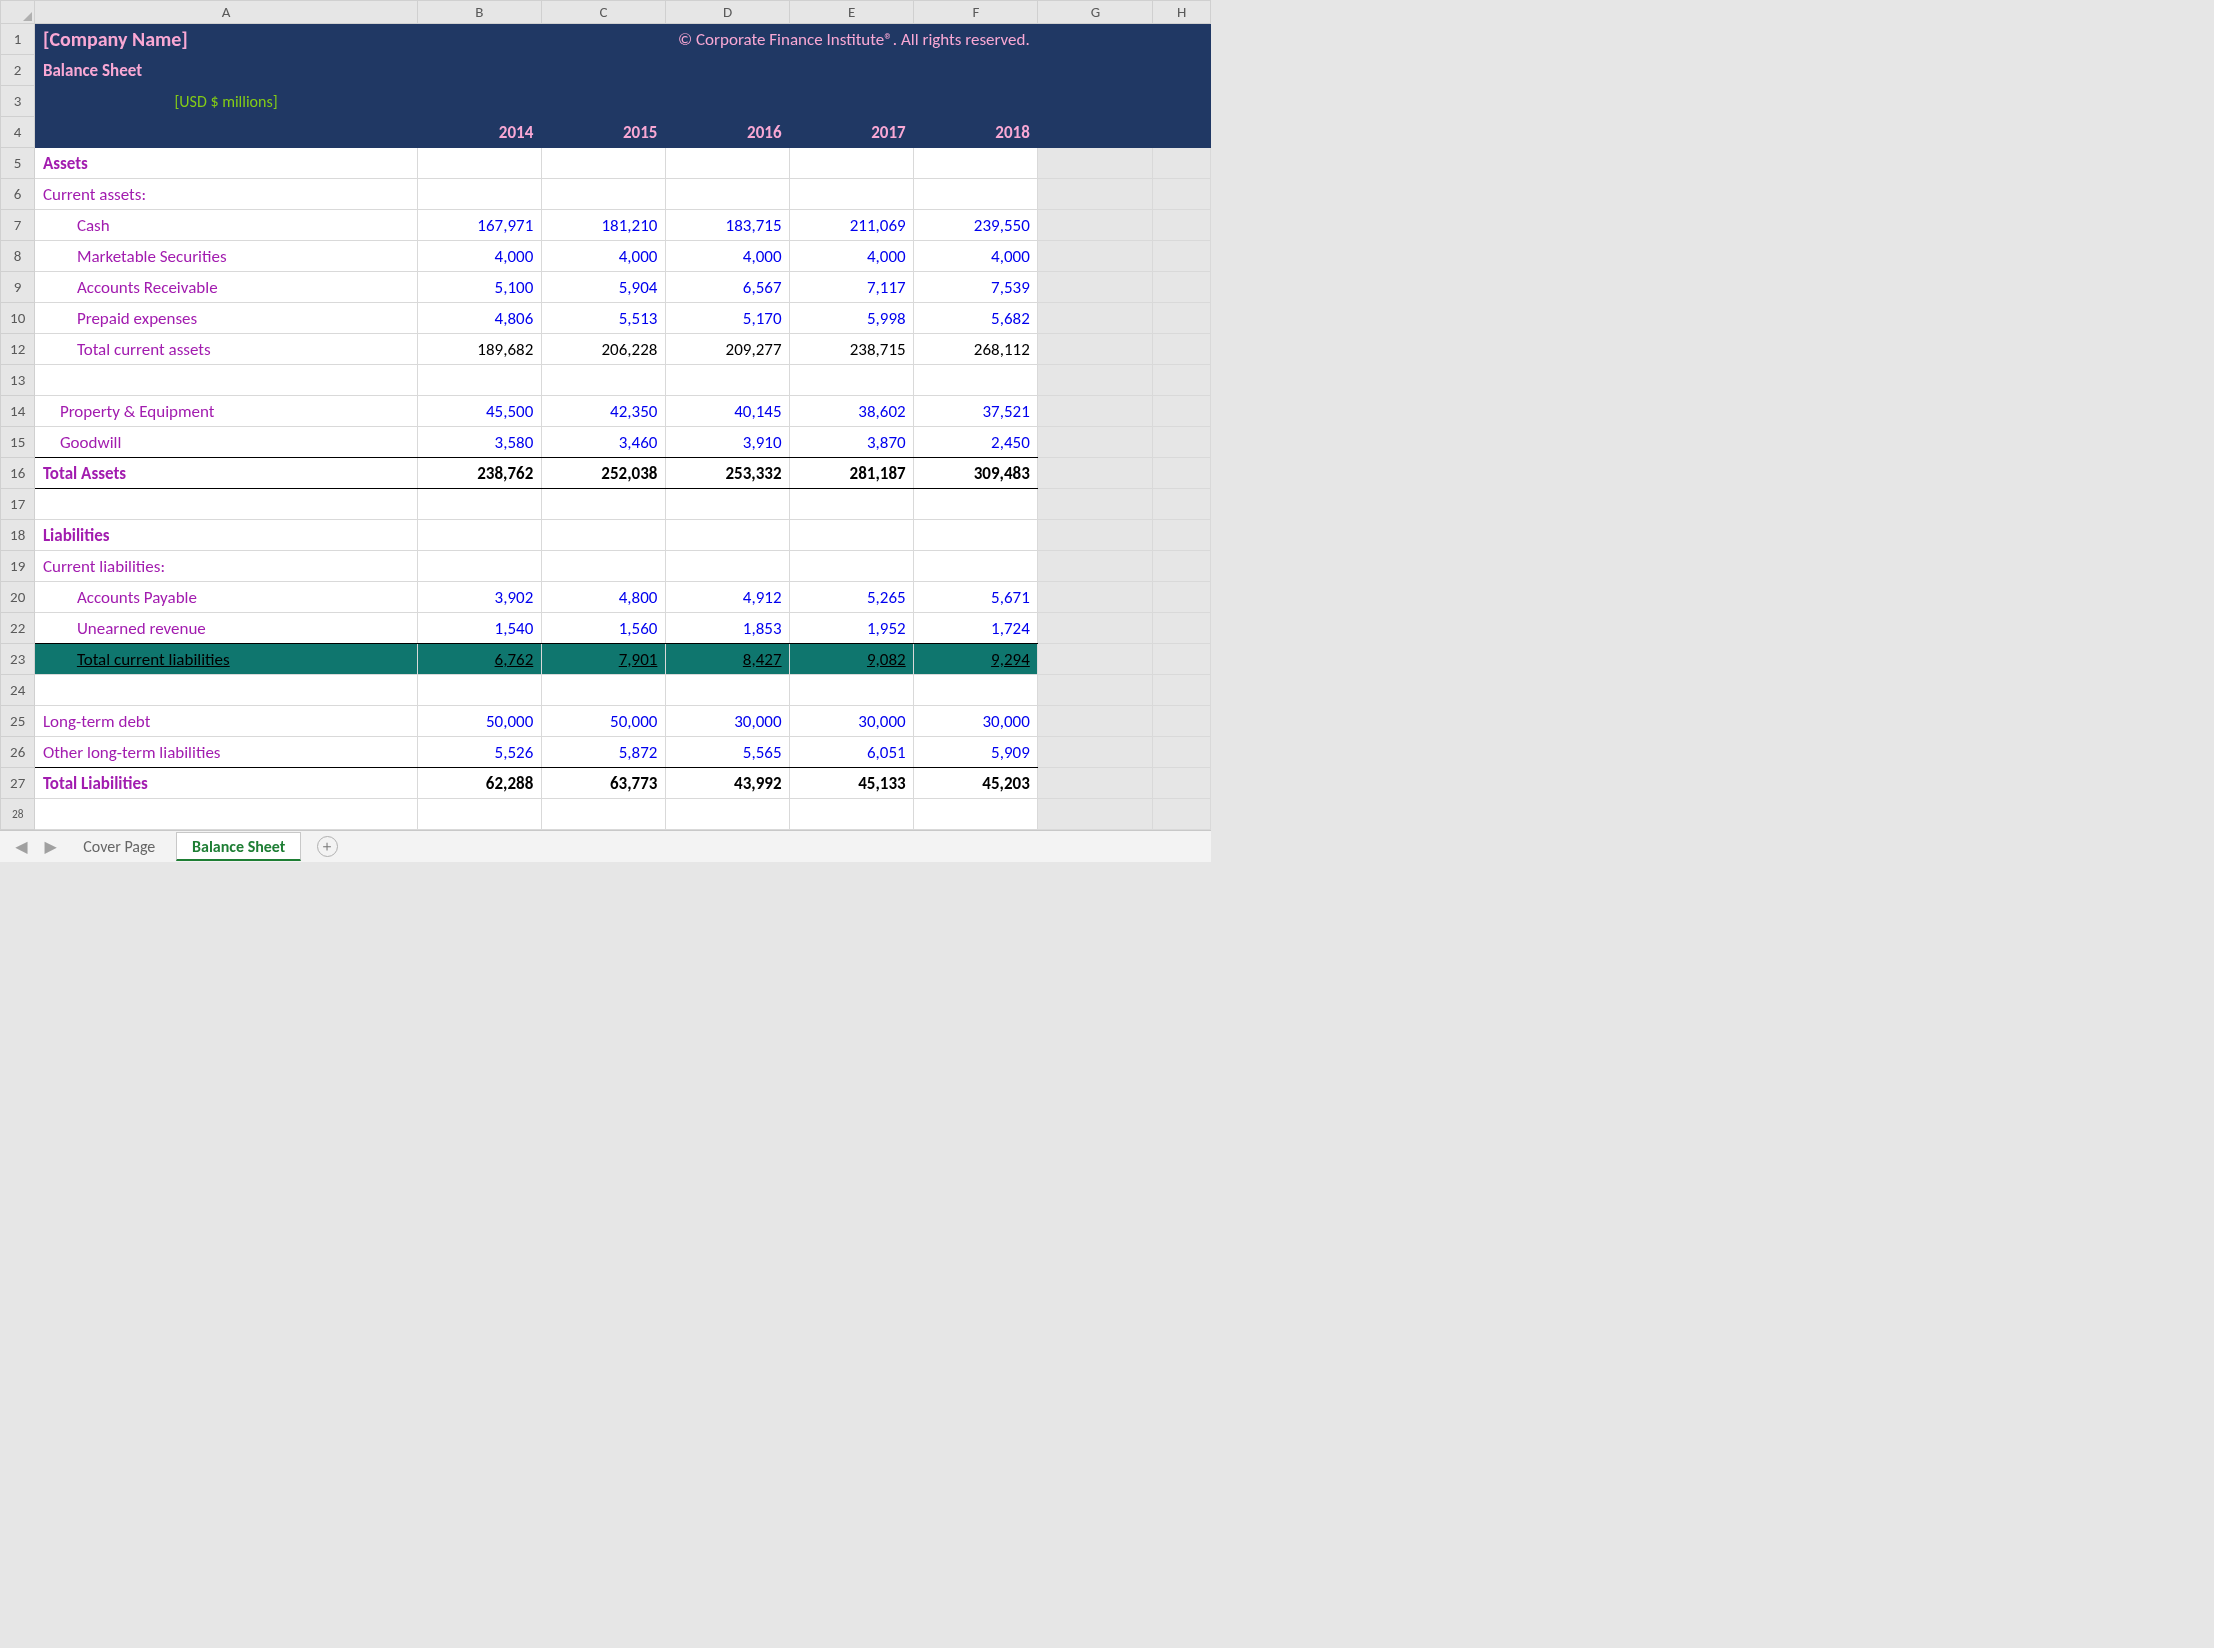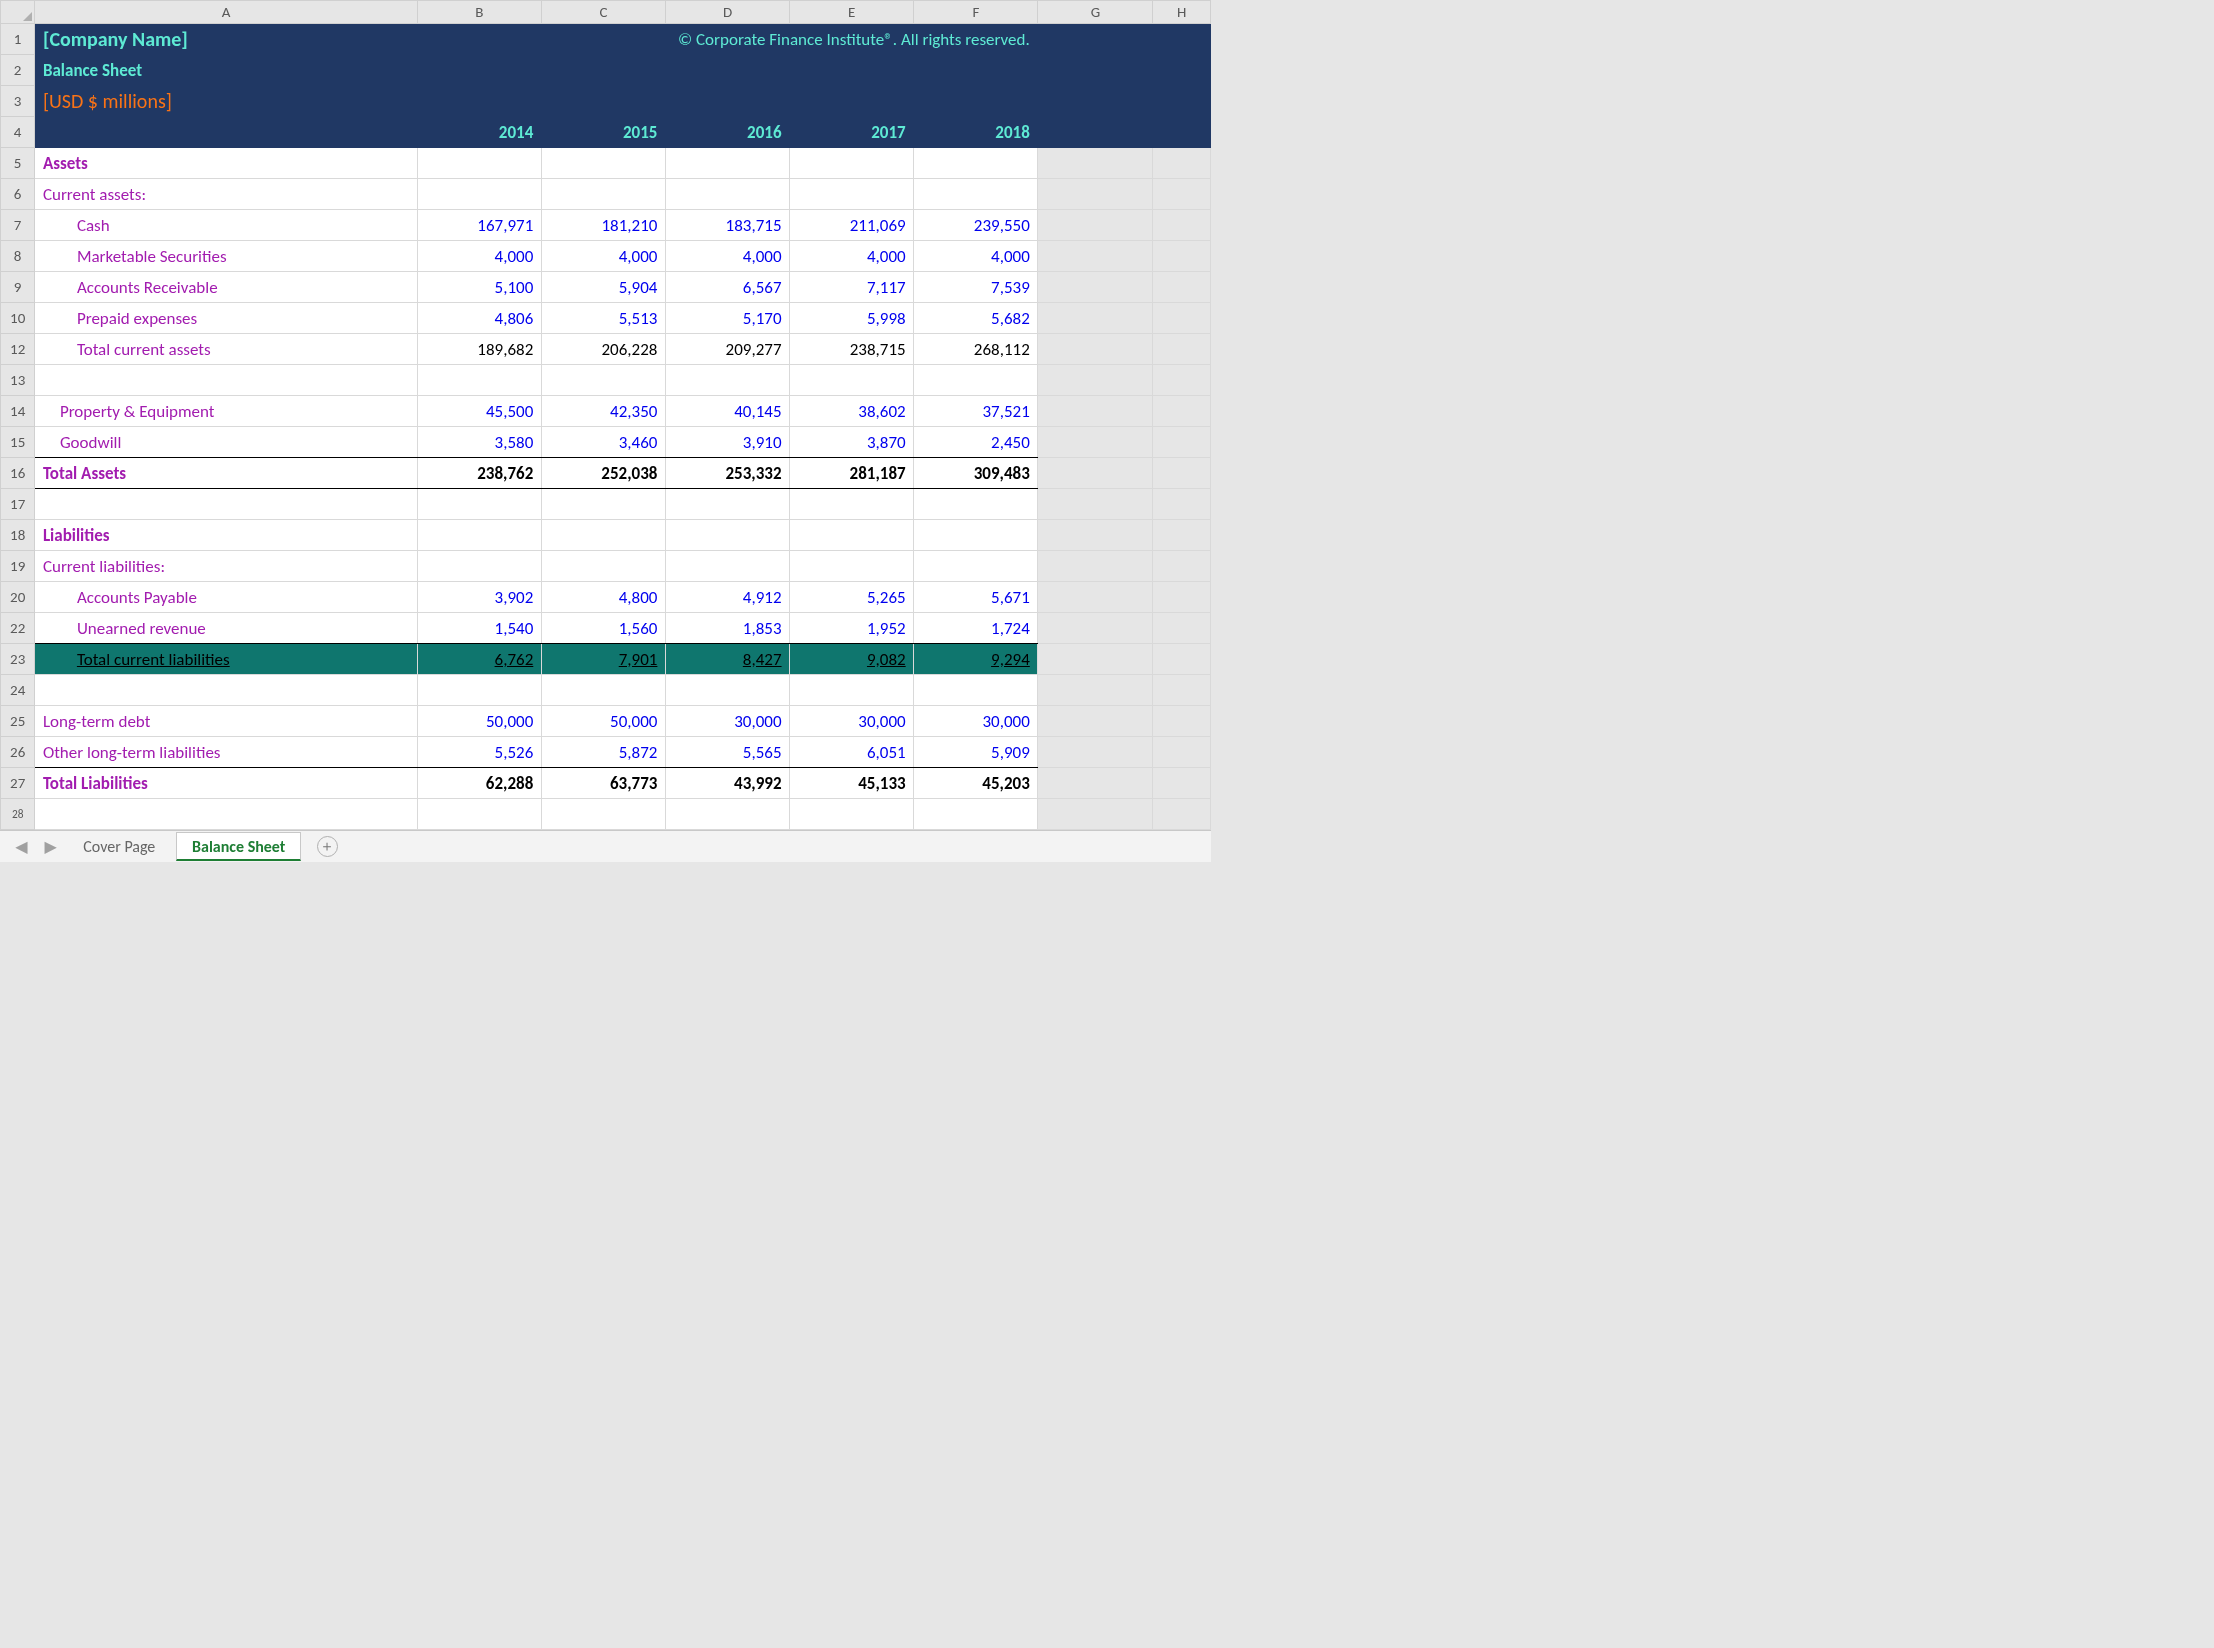--- a/index.html
+++ b/index.html
@@ -44,24 +44,24 @@
   td.rownum { height: 31px; vertical-align: middle; }
   td.cell {
     background: #ffffff;
     border-right: 0.9px solid #d9d9d9;
     border-bottom: 0.9px solid #d9d9d9;
     padding: 1.9px 7.6px 1.9px 7.6px;
     vertical-align: middle;
     height: 31px;
   }
   td.cell.outside { background: #e6e6e6; }
-  tr.headerband td.cell { background: #203864; color: #5eead4; border-right-color:#203864; border-bottom-color:#203864;}
+  tr.headerband td.cell { background: #203864; color: #f9a8d4; border-right-color:#203864; border-bottom-color:#203864;}
   tr.headerband td.cell.h-bold { font-weight: 700; font-size: 20px; }
   tr.headerband td.cell.h-mid { font-weight: 700; font-size: 17px; }
-  tr.headerband td.cell.h-sub { font-weight: 400; font-size: 20px; color: #f97316;}
+  tr.headerband td.cell.h-sub { font-weight: 400; font-size: 16px; color: #84cc16; text-align: center;}
   tr.headerband td.cell.right { text-align: right; }
   tr.headerband.years td.cell { font-weight: 700; text-align: right; }
   tr.headerband.years td.cell.first { text-align: left; }
 
   td.cell.num { text-align: right; color: #0000ee; }
   td.cell.num-black { text-align: right; color: #000; }
   td.cell.num-black-bold { text-align: right; color: #000; font-weight: 700; }
   td.cell.label { text-align: left; color: #a21caf; }
   td.cell.label.bold { font-weight: 700; }
   .indent1 { padding-left: 17px; }

